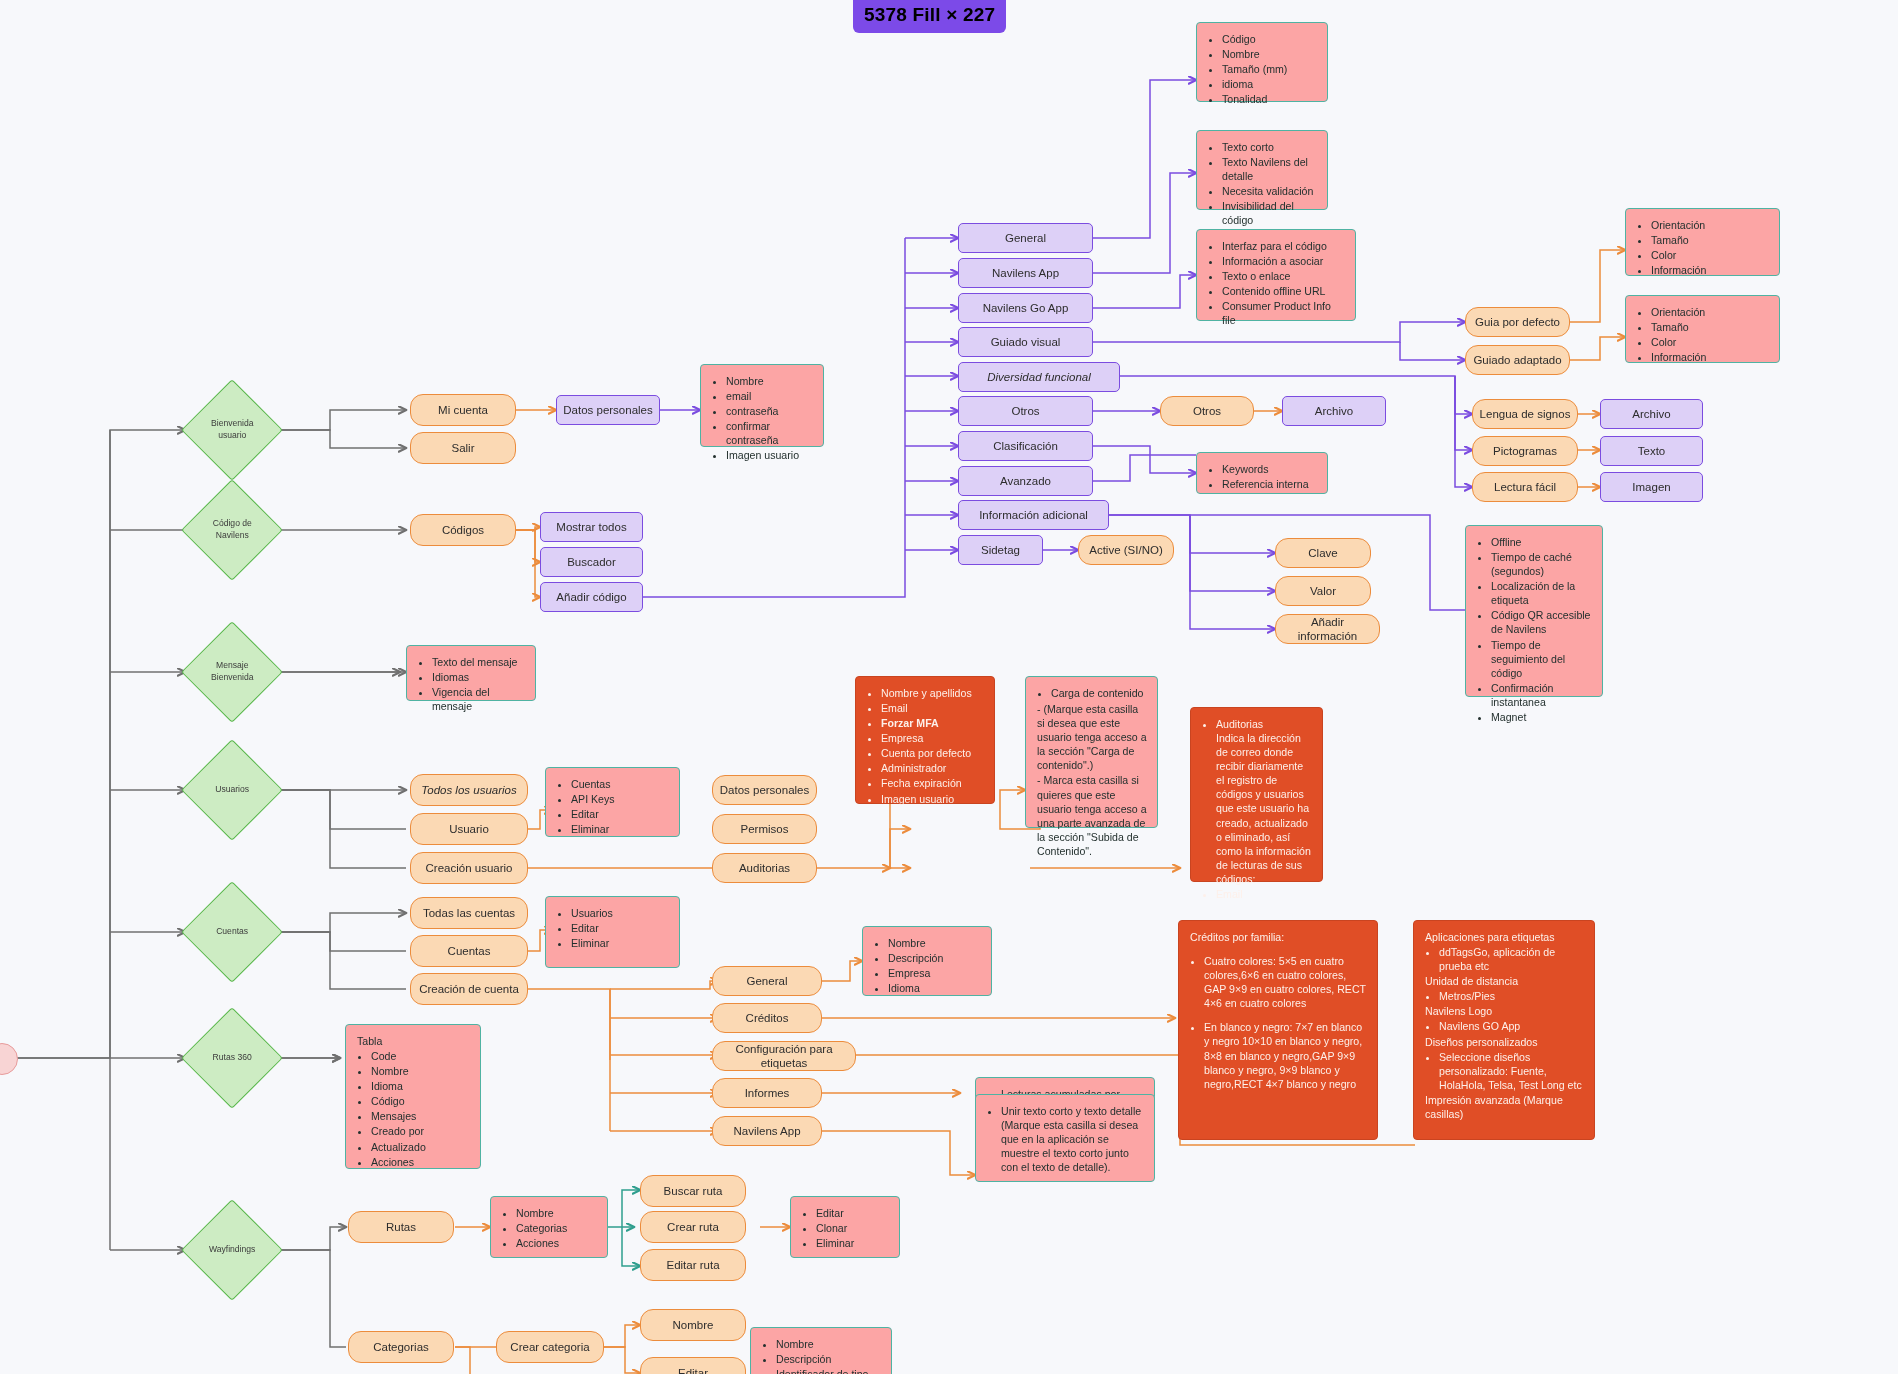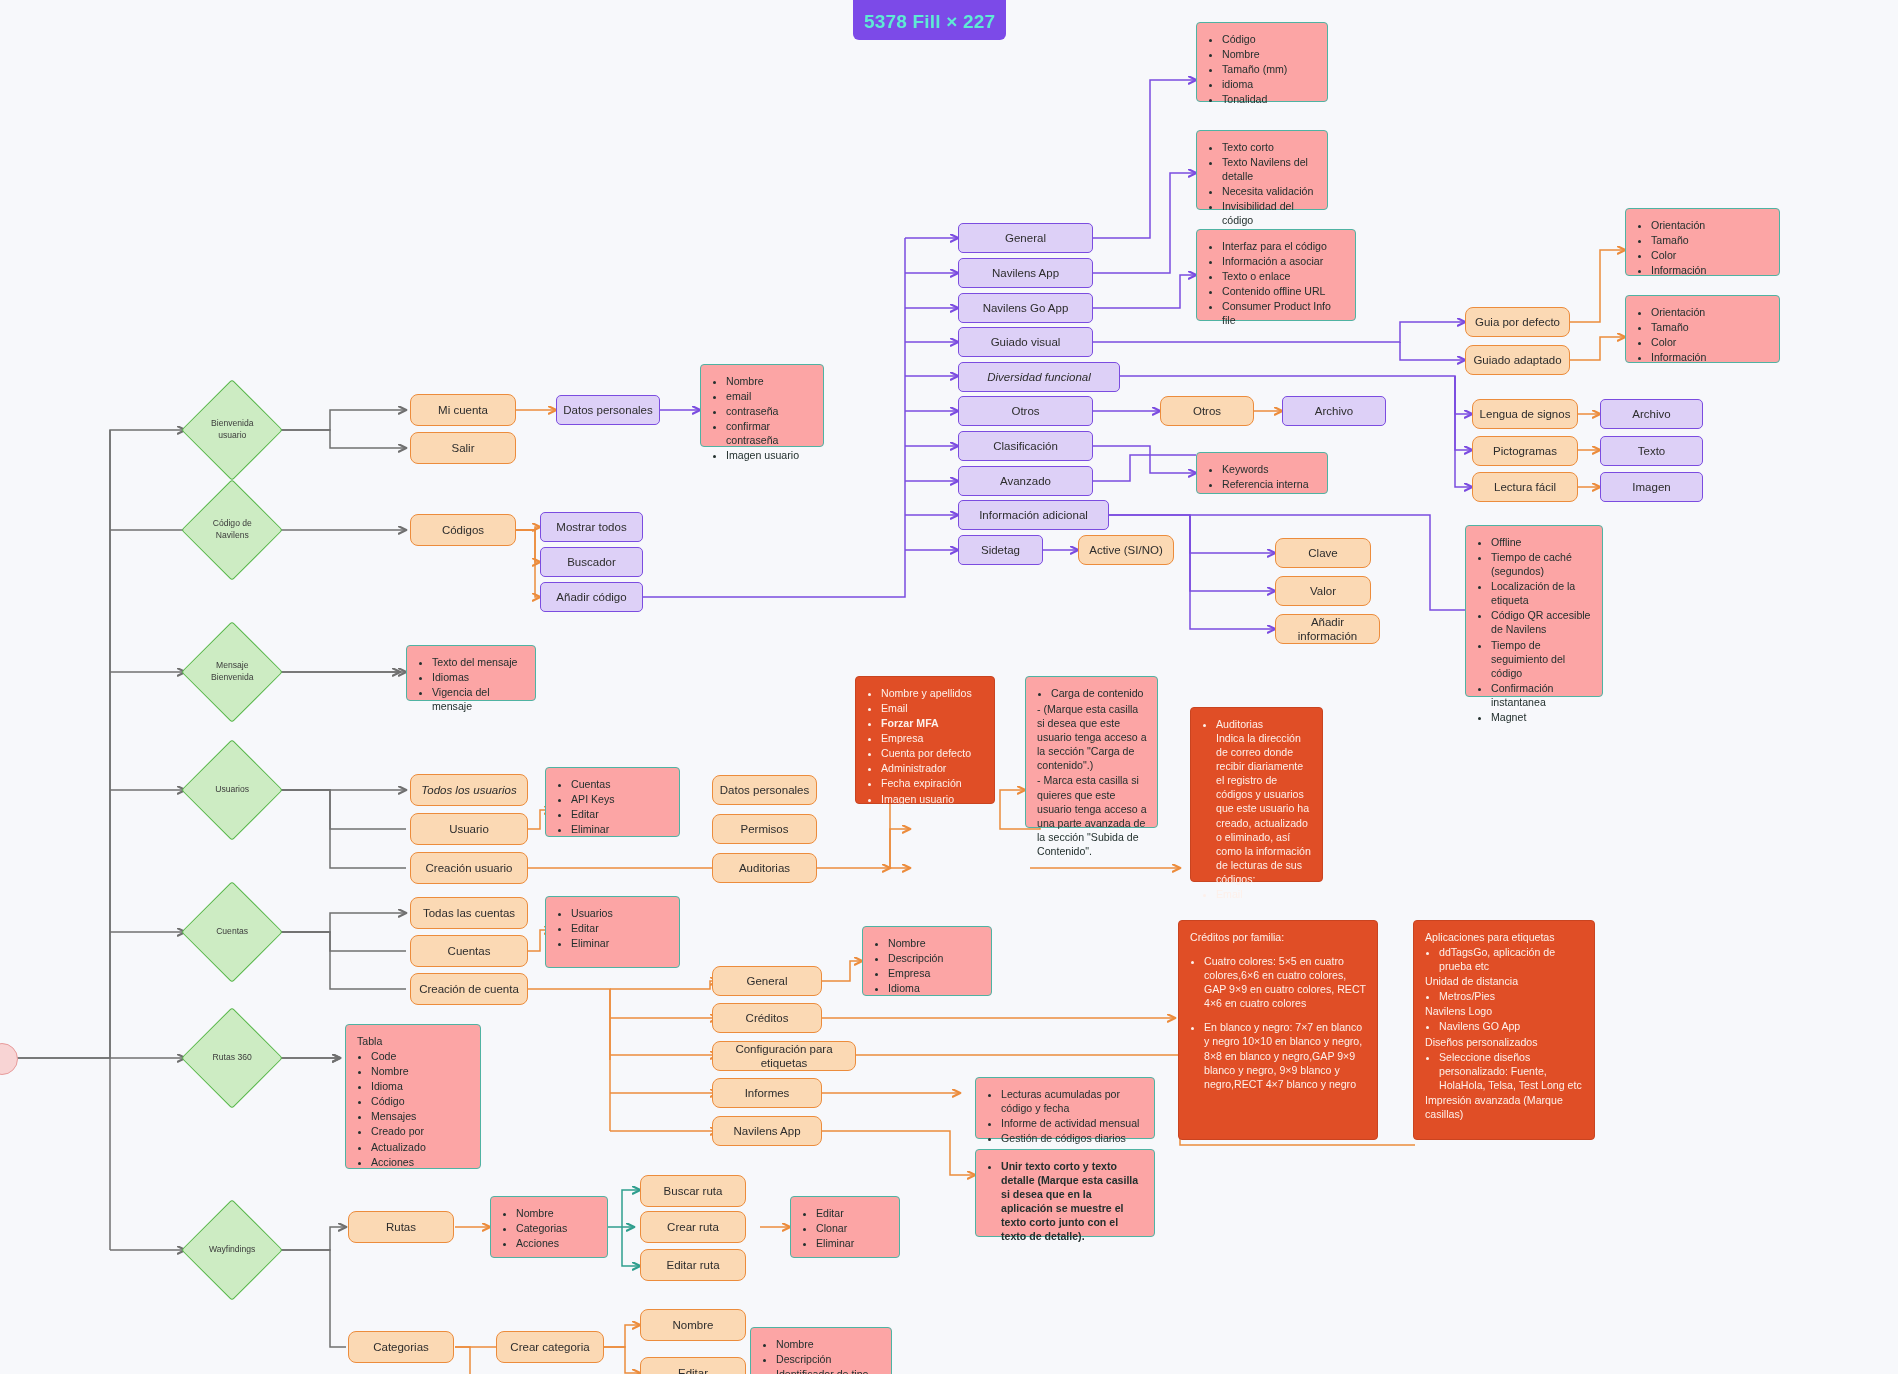--- a/index.html
+++ b/index.html
@@ -11,21 +11,21 @@
     overflow:hidden;
     position:relative;
   }
   #canvas{position:absolute;left:0;top:0;width:1898px;height:1374px;}
   svg#wires{position:absolute;left:0;top:0;width:1898px;height:1374px;pointer-events:none;}
 
   .node{position:absolute;box-sizing:border-box;display:flex;align-items:center;justify-content:center;text-align:center;}
 
   
   .pill{
-    background:#fbd9b4;border:1.6px solid #ec8c3c;border-radius:8px;
+    background:#fbd9b4;border:1.6px solid #ec8c3c;border-radius:13px;
     color:#2d2d2d;font-size:11.5px;line-height:1.25;padding:2px 6px;
   }
   
   .purple{
     background:#ddd0f7;border:1.8px solid #7b4ce0;border-radius:5px;
     color:#2d2d2d;font-size:11.5px;line-height:1.25;padding:2px 6px;
   }
   
   .diamond{
     background:#cdecc3;border:1.7px solid #56b648;
@@ -48,22 +48,22 @@
     display:block;padding:9px 10px 9px 11px;text-align:left;
   }
   .teal ul,.red ul{margin:0;padding-left:14px;list-style:disc;}
   .teal li,.red li{margin:0 0 1px 0;}
   .teal .plain,.red .plain{margin:0 0 1px 0;}
   .red b{font-weight:bold;}
 
   
   #badge{
     position:absolute;left:853px;top:0px;
-    background:#7c4ae8;color:#5eead4;border-radius:0 0 6px 6px;
-    font-size:19px;font-weight:bold;padding:11px 11px 7px 11px;
+    background:#7c4ae8;color:#000000;border-radius:0 0 6px 6px;
+    font-size:19px;font-weight:bold;padding:4px 11px 7px 11px;
     letter-spacing:.2px;
   }
   
   #rootstub{
     position:absolute;left:-14px;top:1043px;width:30px;height:30px;
     background:#f8d4d4;border:1.6px solid #e79b9b;border-radius:50%;
   }
 </style>
 </head>
 <body>
@@ -463,21 +463,21 @@
     <div class="plain">Navilens Logo</div>
     <ul>
         <li>Navilens GO App</li>
       </ul>
     <div class="plain">Diseños personalizados</div>
     <ul>
         <li>Seleccione diseños personalizado: Fuente, HolaHola, Telsa, Test Long etc</li>
       </ul>
     <div class="plain">Impresión avanzada (Marque casillas)</div>
   </div>
-  <div class="node teal" style="left:975px;top:1149px;width:180px;height:88px;font-weight:bold;">
+  <div class="node teal" style="left:975px;top:1094px;width:180px;height:88px;">
     <ul>
       <li>Unir texto corto y texto detalle (Marque esta casilla si desea que en la aplicación se muestre el texto corto junto con el texto de detalle).</li>
     </ul>
   </div>
 
   <div class="node teal" style="left:345px;top:1024px;width:136px;height:145px;">
     <div class="plain">Tabla</div>
     <ul>
       <li>Code</li>
       <li>Nombre</li>

